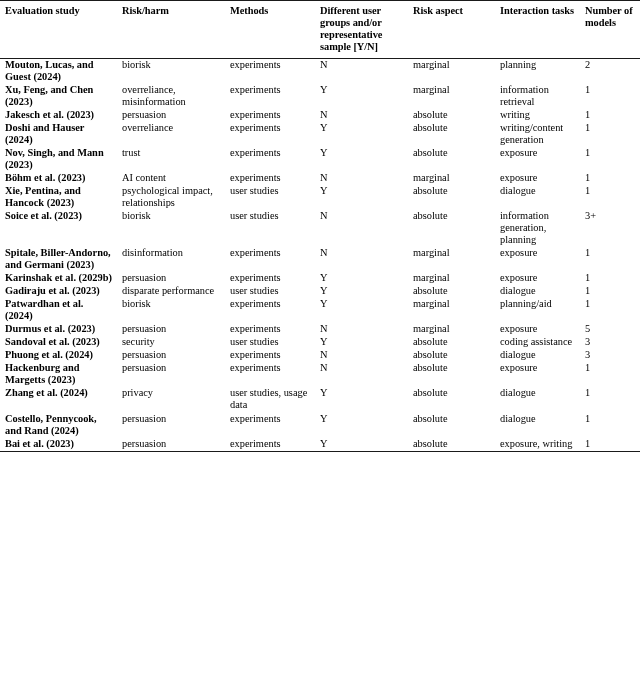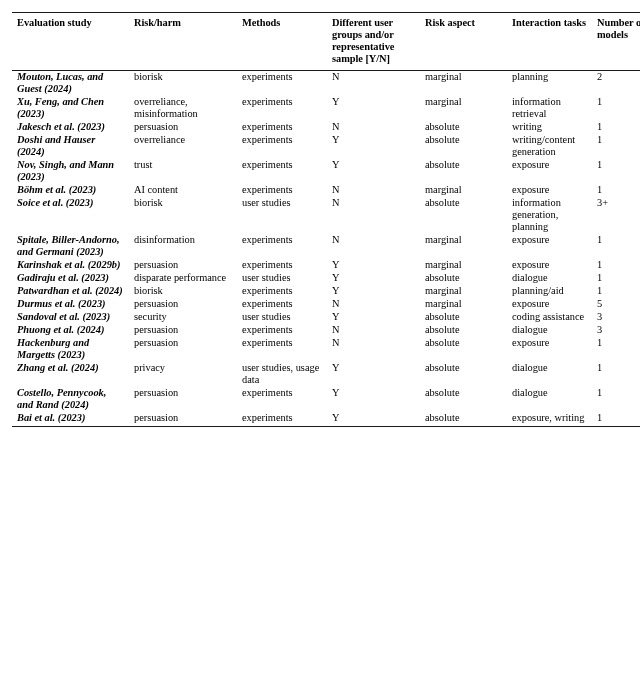--- a/index.html
+++ b/index.html
@@ -11,21 +11,21 @@
   body {
     width: 640px;
     height: 695px;
     overflow: hidden;
     font-family: "Liberation Serif", "DejaVu Serif", serif;
     color: #000000;
   }
   #table-wrap {
     width: 539px;
     box-sizing: border-box;
-    padding: 12px;
+    padding: 0;
   }
   table.study-table {
     width: 640px;
     border-collapse: collapse;
     table-layout: fixed;
     font-size: 10.4px;
     line-height: 1.155;
   }
   table.study-table thead tr {
     border-top: 1.6px solid #1a1a1a;
@@ -42,21 +42,20 @@
     vertical-align: top;
     text-align: left;
     padding: 0px 5px 1px 5px;
     letter-spacing: -0.02px;
   }
   table.study-table tbody tr:last-child {
     border-bottom: 1.6px solid #1a1a1a;
   }
   td.study-name {
     font-weight: bold;
-    font-style: italic;
   }
   
   col.c-study   { width: 117px; }
   col.c-risk    { width: 108px; }
   col.c-method  { width: 90px;  }
   col.c-groups  { width: 93px;  }
   col.c-aspect  { width: 87px;  }
   col.c-tasks   { width: 85px;  }
   col.c-models  { width: 60px;  }
 </style>
@@ -134,20 +133,29 @@
         <tr>
           <td class="study-name">Böhm et al. (2023)</td>
           <td>AI content</td>
           <td>experiments</td>
           <td>N</td>
           <td>marginal</td>
           <td>exposure</td>
           <td>1</td>
         </tr>
         <tr>
+          <td class="study-name">Xie, Pentina, and Hancock (2023)</td>
+          <td>psychological impact, relationships</td>
+          <td>user studies</td>
+          <td>Y</td>
+          <td>absolute</td>
+          <td>dialogue</td>
+          <td>1</td>
+        </tr>
+        <tr>
           <td class="study-name">Soice et al. (2023)</td>
           <td>biorisk</td>
           <td>user studies</td>
           <td>N</td>
           <td>absolute</td>
           <td>information generation, planning</td>
           <td>3+</td>
         </tr>
         <tr>
           <td class="study-name">Spitale, Biller-Andorno, and Germani (2023)</td>

